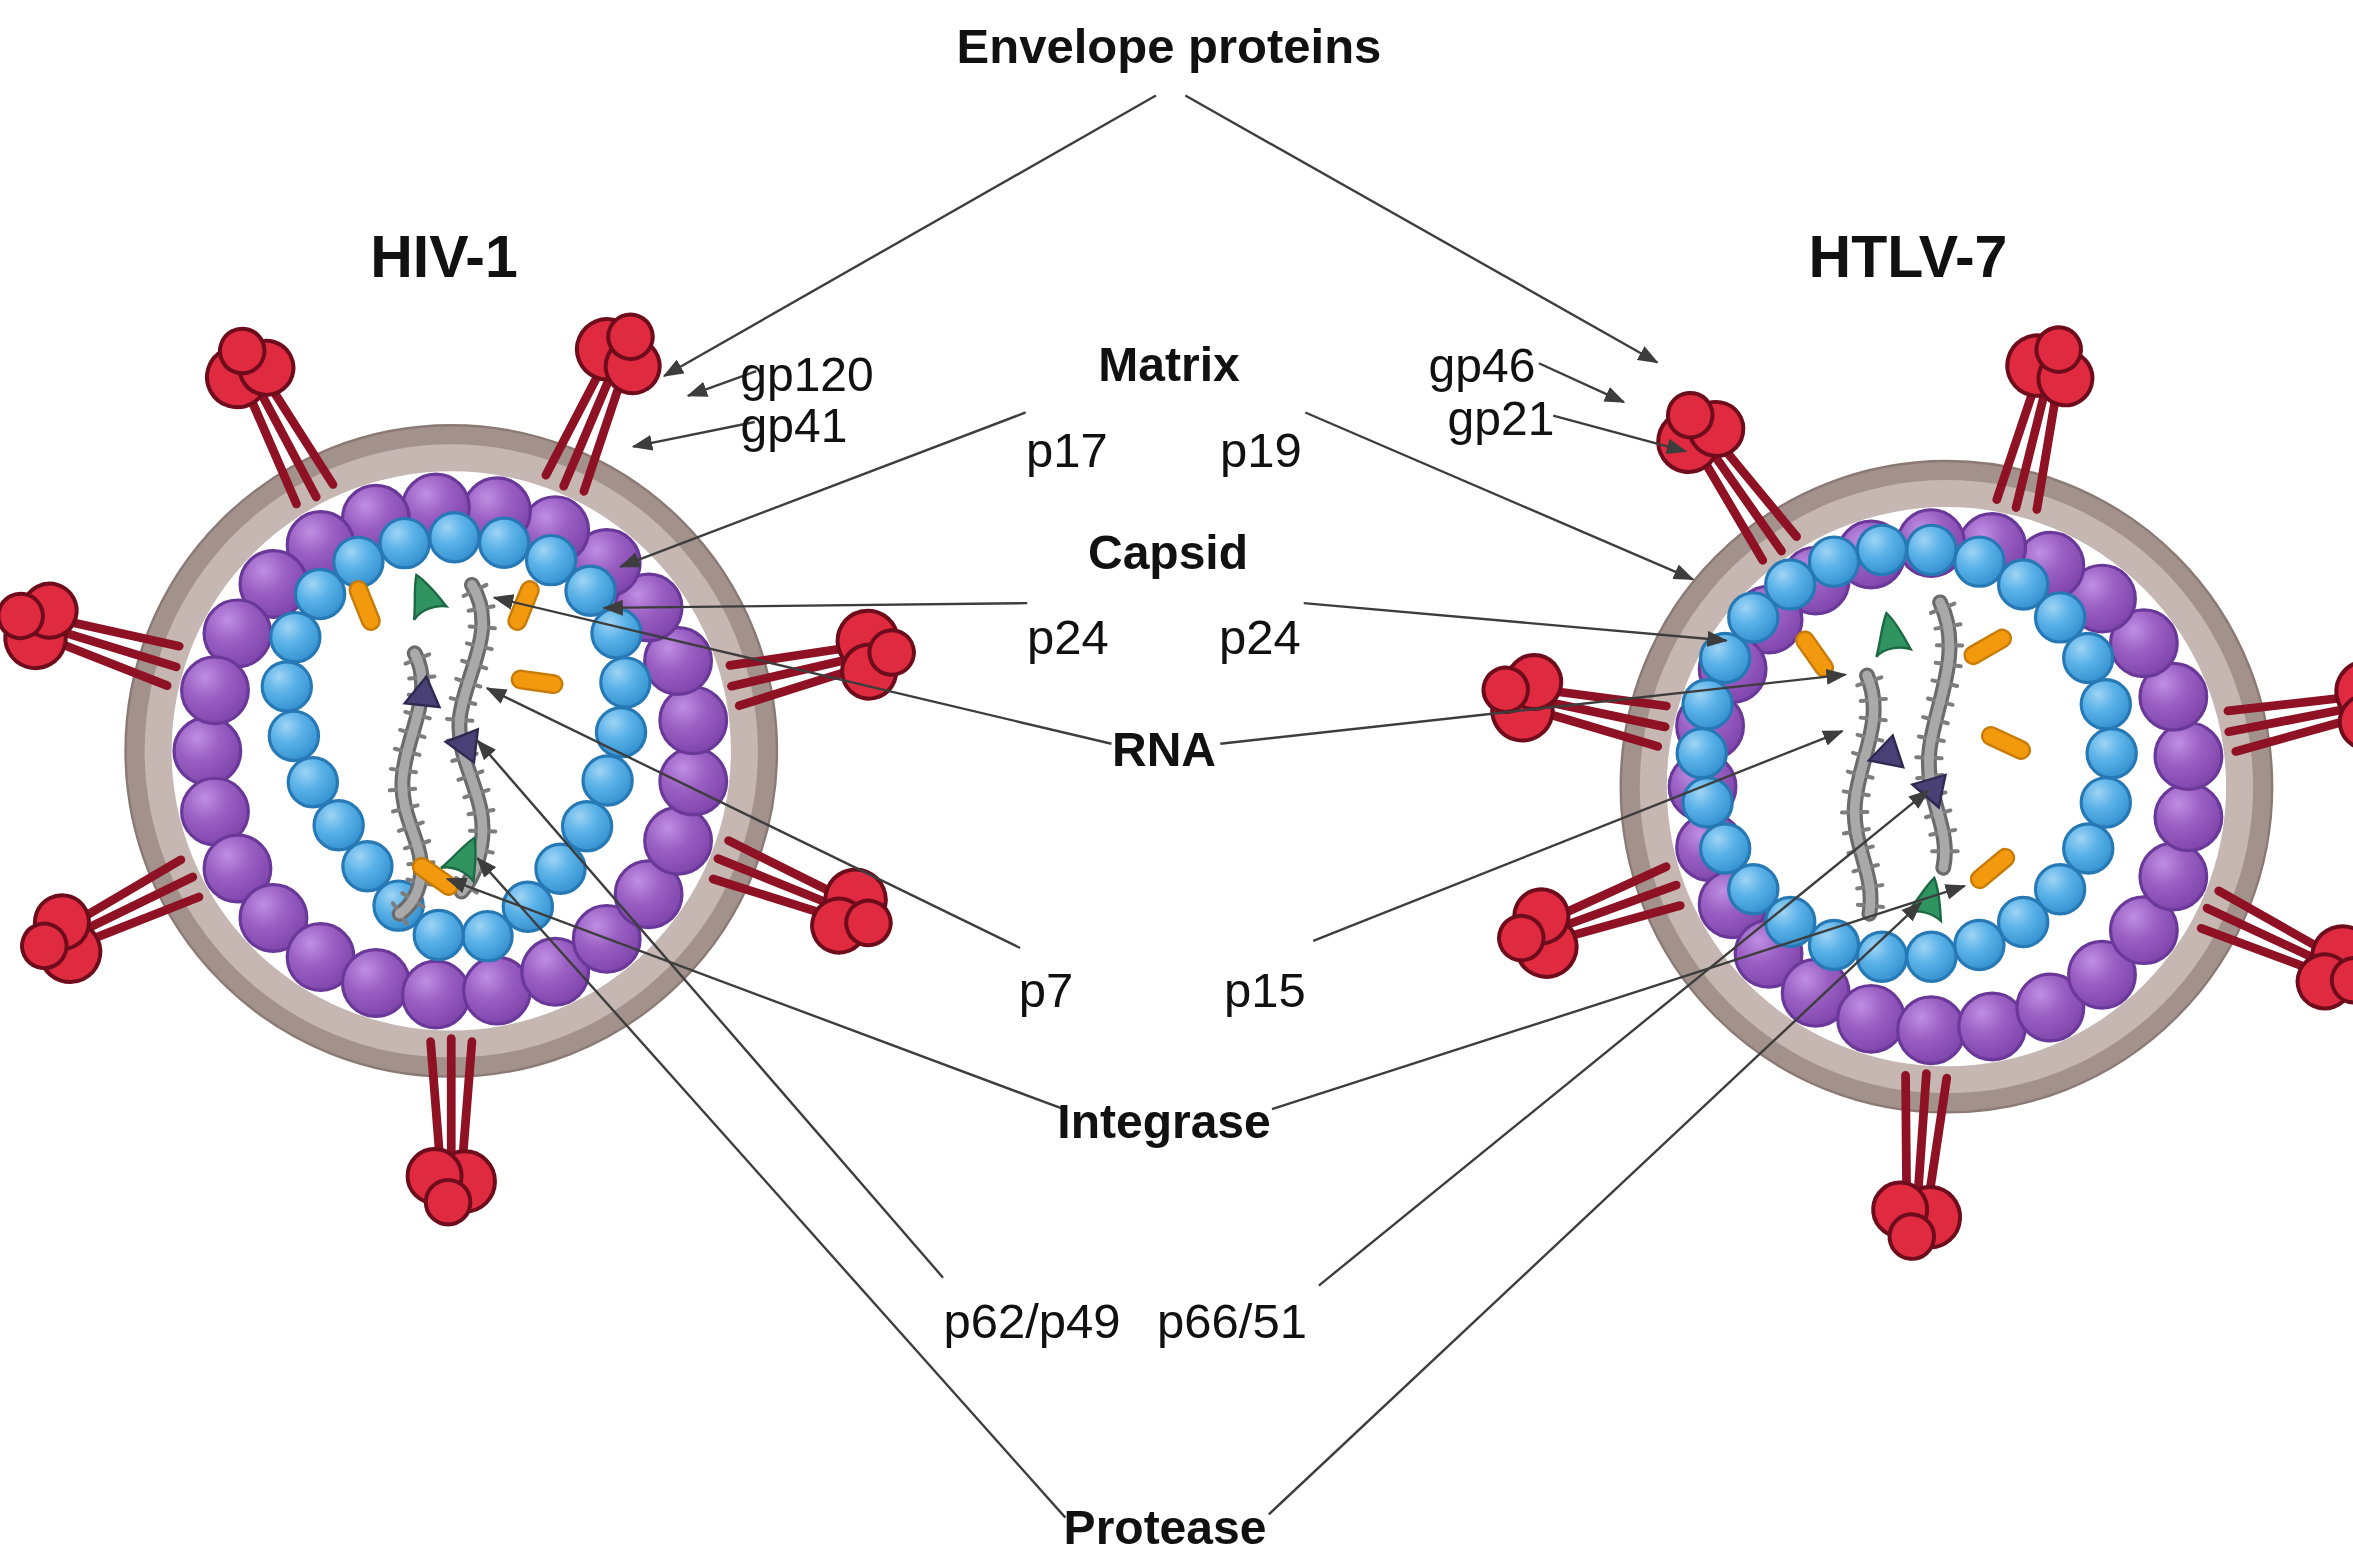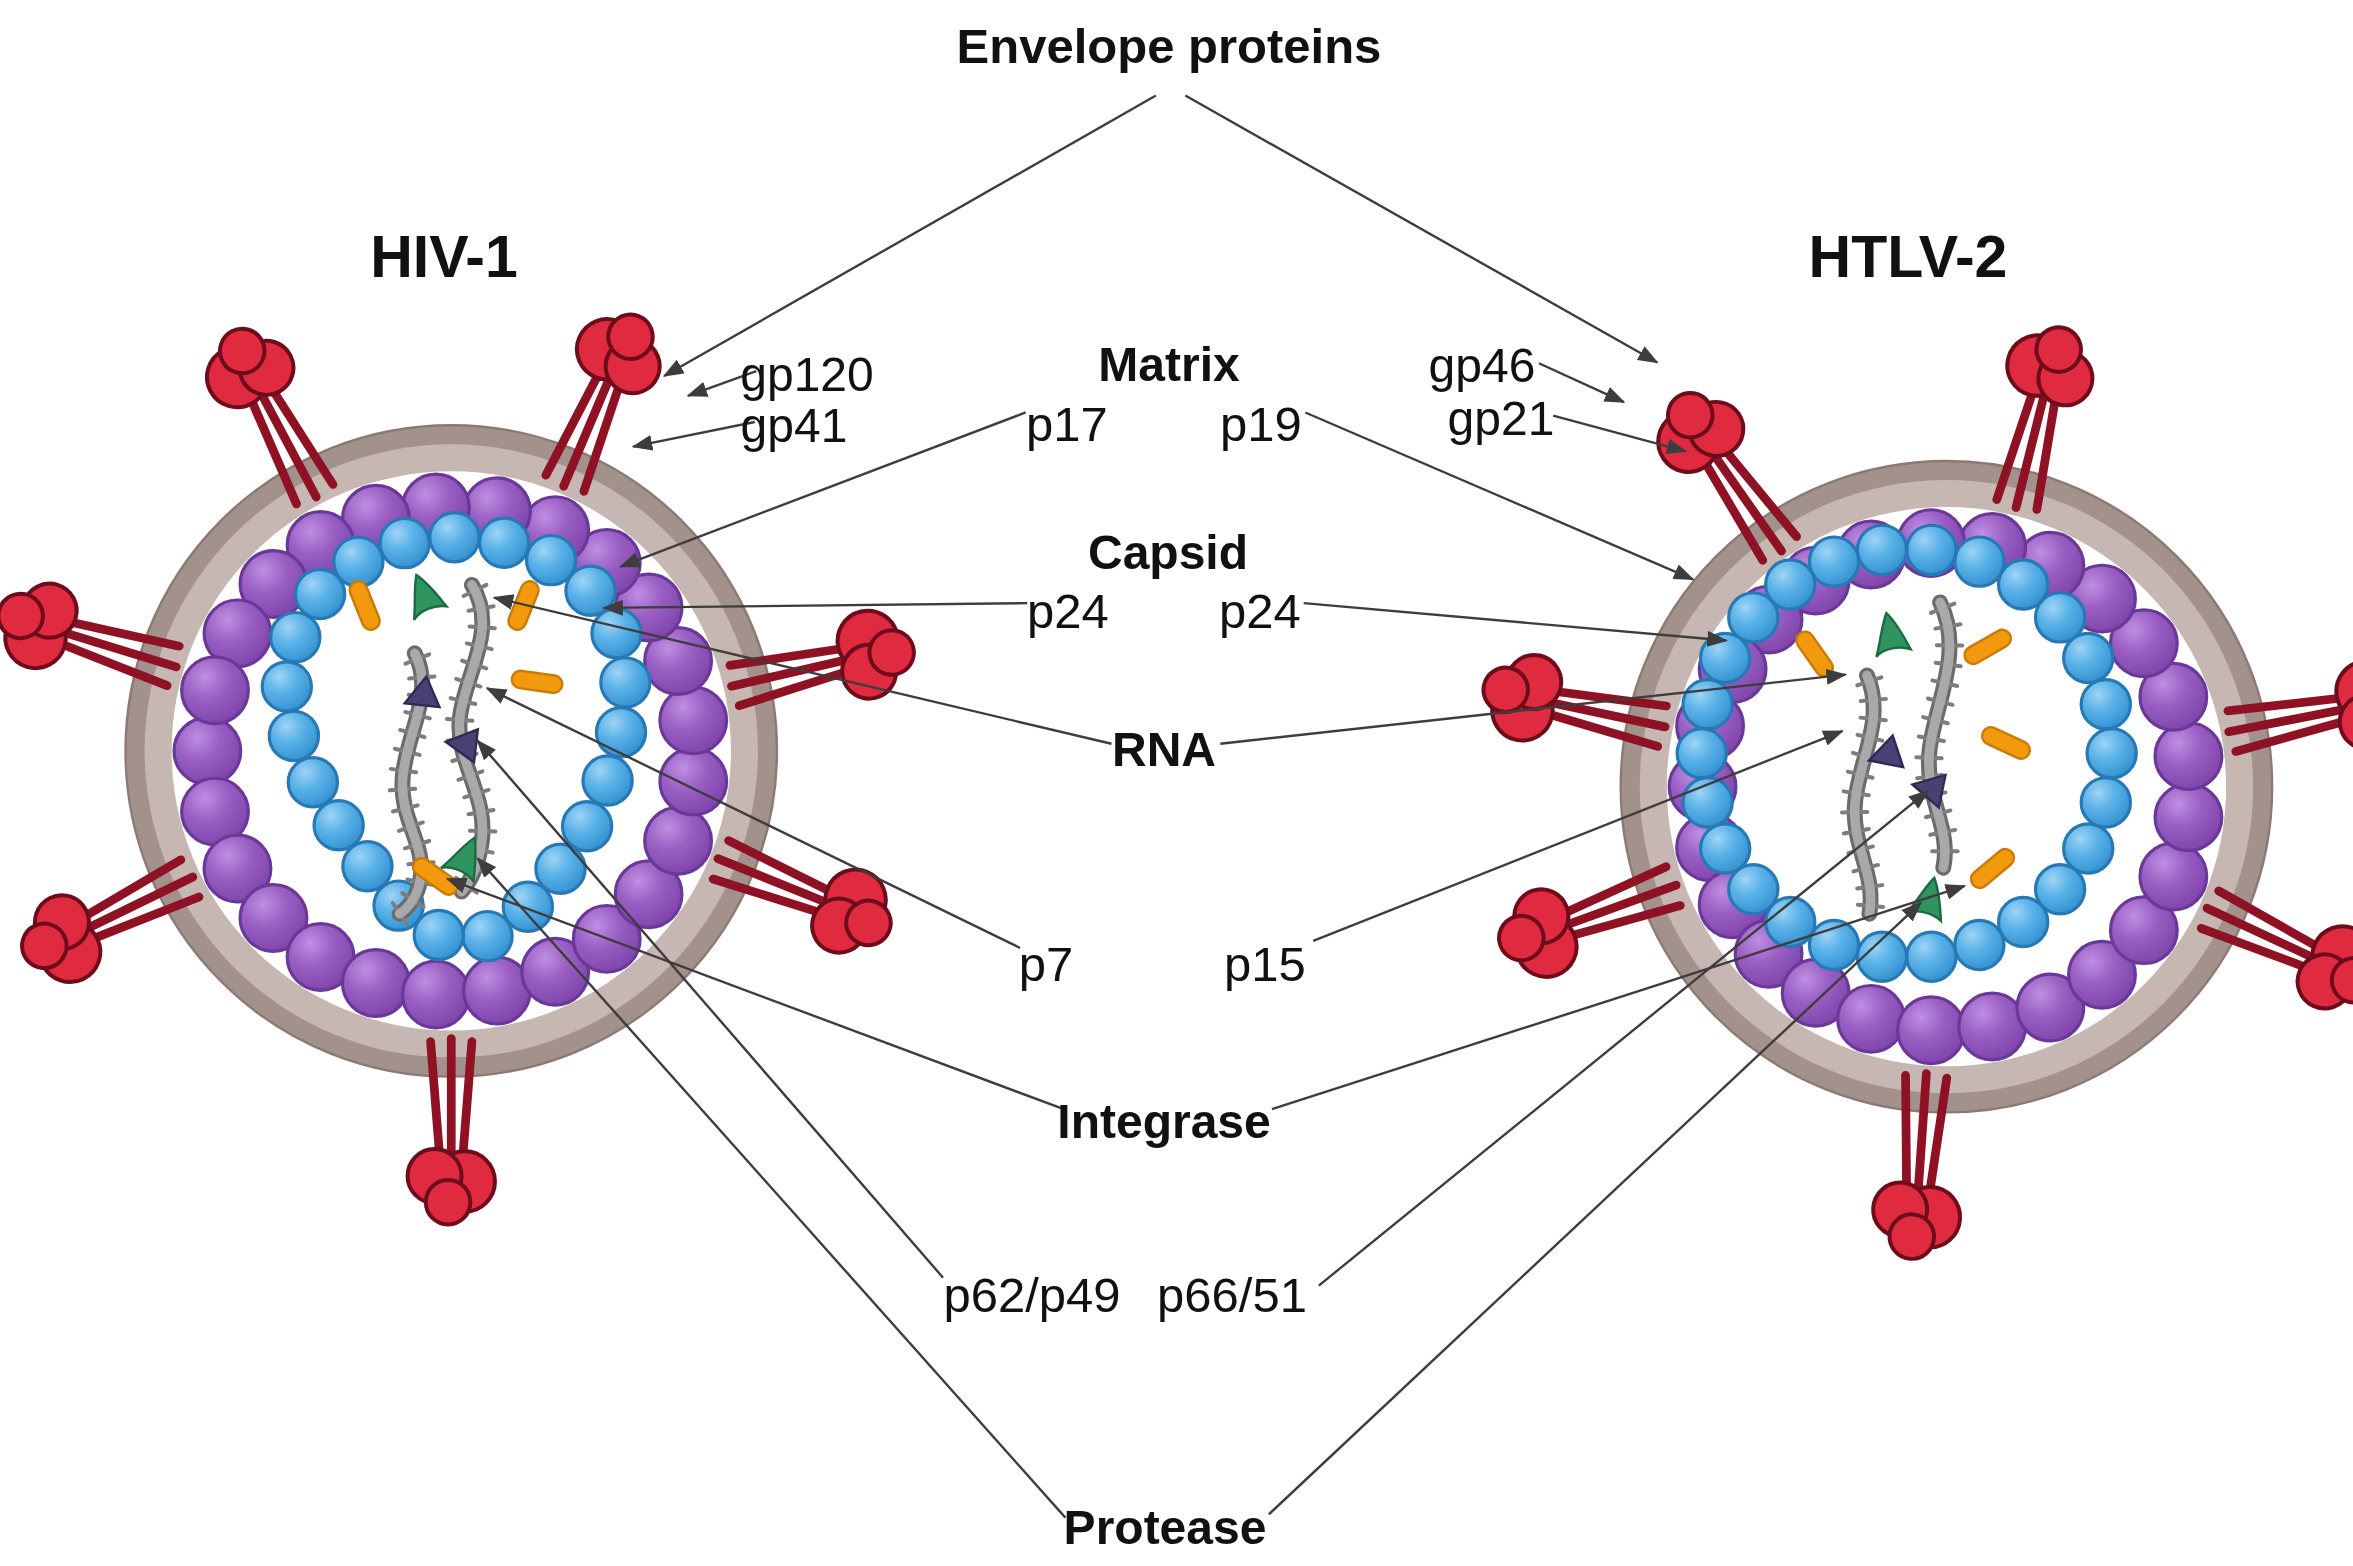--- a/index.html
+++ b/index.html
@@ -3,21 +3,21 @@
 <meta charset="utf-8">
 <style>
   html,body{margin:0;padding:0;background:#ffffff;}
   #canvas{position:relative;width:2354px;height:1567px;background:#ffffff;overflow:hidden;
           font-family:"Liberation Sans",sans-serif;}
   #diagram{position:absolute;left:0;top:0;}
   .lbl{position:absolute;transform:translate(-50%,-50%);color:#111111;white-space:nowrap;line-height:1;}
   .t{font-weight:700;font-size:59px;}        
   .e{font-weight:700;font-size:49px;}        
   .h{font-weight:700;font-size:48px;text-align:right;}        
-  .s{font-weight:400;font-size:49px;}        
+  .s{font-weight:400;font-size:49px;margin-top:26px;}        
   .g{font-weight:400;font-size:48px;}        
 </style>
 </head>
 <body>
 
 <div id="canvas">
   <svg id="diagram" width="2354" height="1567" viewBox="0 0 2963 1972">
       <defs>
         <radialGradient id="gradPurple" cx="35%" cy="30%" r="75%">
           <stop offset="0%" stop-color="#bf8fe3"></stop>
@@ -369,21 +369,21 @@
         <line x1="1187" y1="1608" x2="601" y2="932" stroke="#3d3d3d" stroke-width="3" marker-end="url(#arrow)"></line>
         <line x1="1660" y1="1618" x2="2427" y2="995" stroke="#3d3d3d" stroke-width="3" marker-end="url(#arrow)"></line>
         <line x1="1341" y1="1910" x2="601" y2="1080" stroke="#3d3d3d" stroke-width="3" marker-end="url(#arrow)"></line>
         <line x1="1597" y1="1906" x2="2418" y2="1136" stroke="#3d3d3d" stroke-width="3" marker-end="url(#arrow)"></line>
       </g>
     </svg>
 
   <div class="lbl e" style="left:1169px;top:46px">Envelope proteins</div>
 
   <div class="lbl t" style="left:444px;top:257px">HIV-1</div>
-  <div class="lbl t" style="left:1908px;top:257px">HTLV-2</div>
+  <div class="lbl t" style="left:1908px;top:257px">HTLV-7</div>
 
   <div class="lbl g" style="left:807px;top:375px">gp120</div>
   <div class="lbl g" style="left:794px;top:426px">gp41</div>
   <div class="lbl g" style="left:1482px;top:366px">gp46</div>
   <div class="lbl g" style="left:1501px;top:419px">gp21</div>
 
   <div class="lbl h" style="left:1169px;top:365px">Matrix</div>
   <div class="lbl s" style="left:1067px;top:424px">p17</div>
   <div class="lbl s" style="left:1261px;top:424px">p19</div>
 

